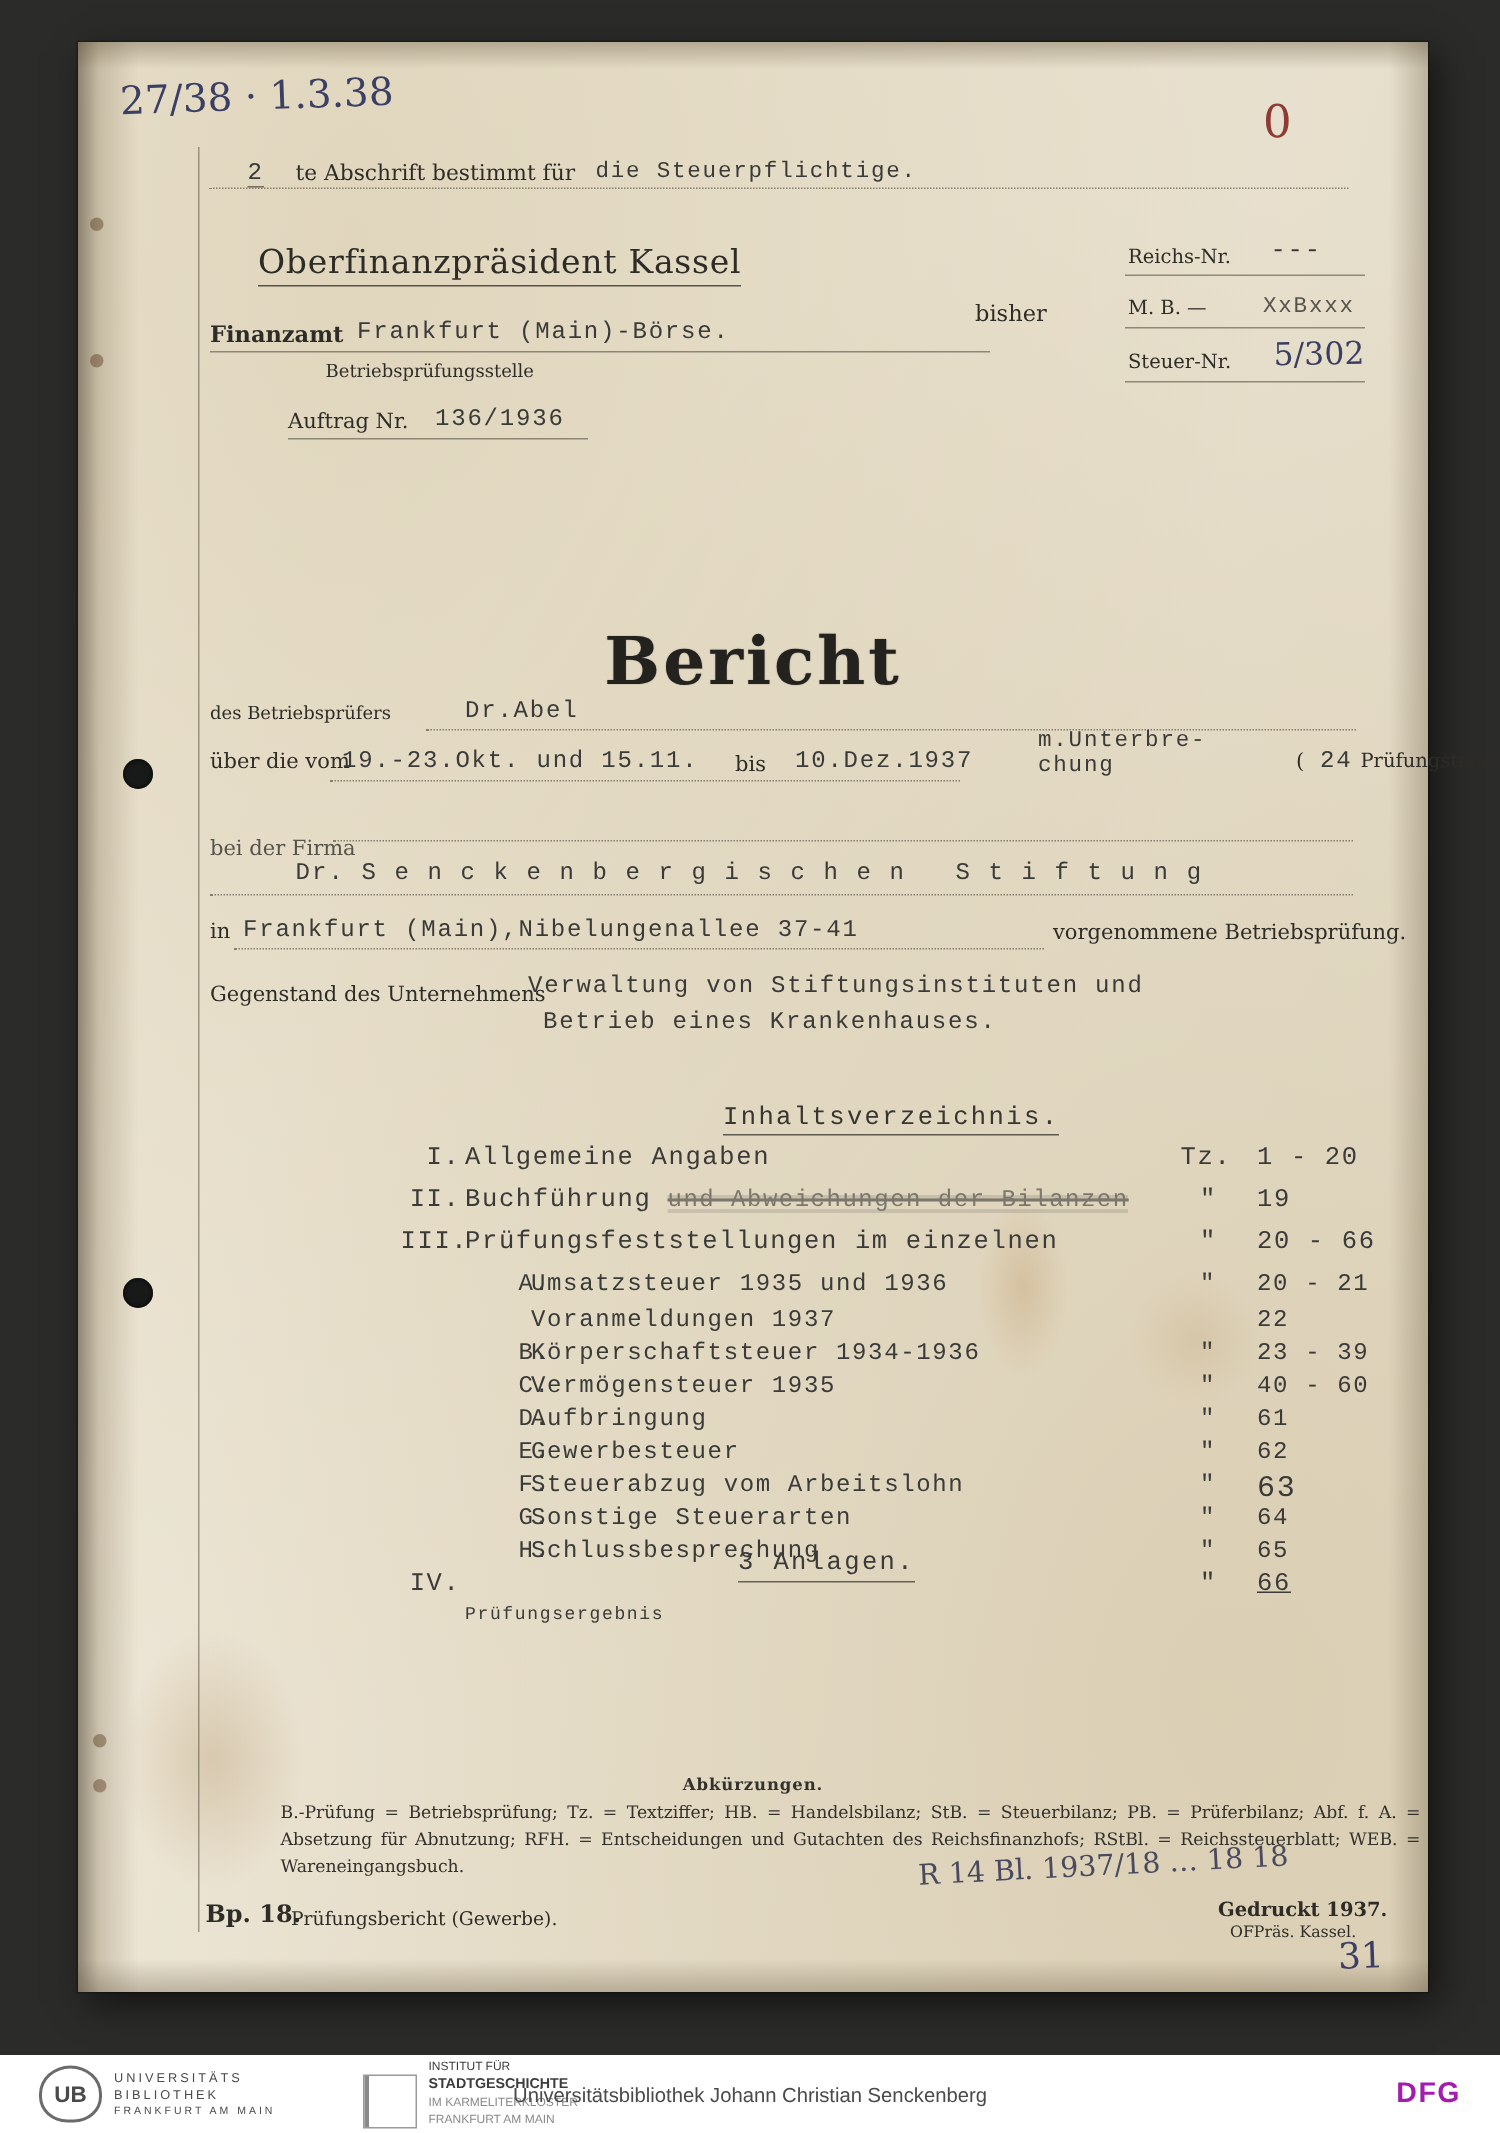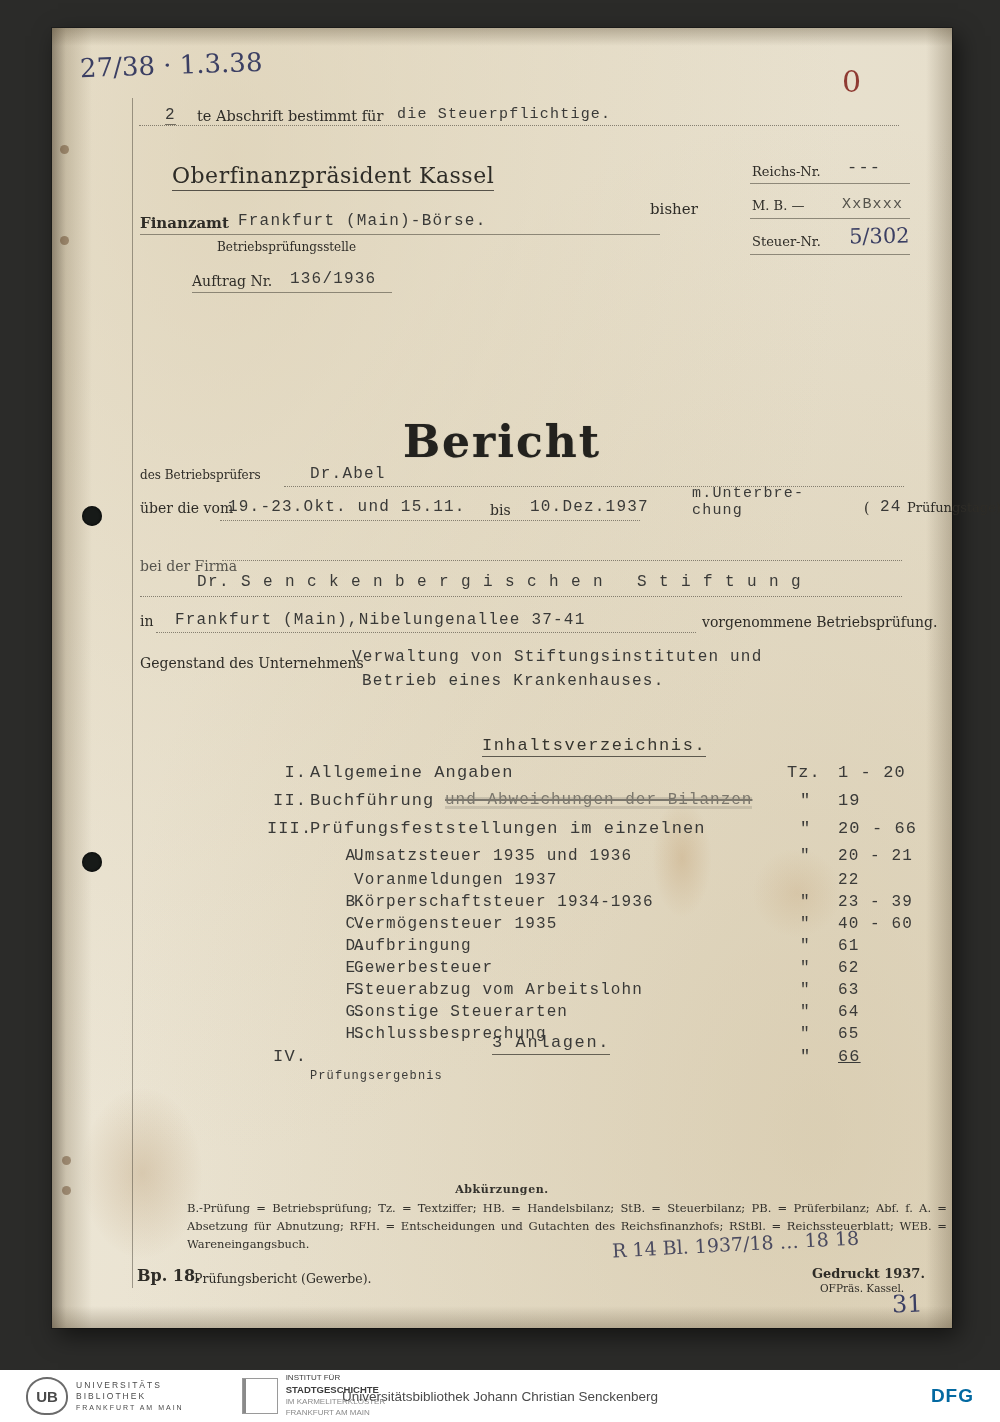--- a/index.html
+++ b/index.html
@@ -193,21 +193,21 @@
     font-weight: bold; font-size: 15px; color:#4a4a4a;
   }
   .ub-text {
     margin-left: 8px;
     font-family: "Liberation Sans", sans-serif;
     font-size: 8.5px;
     letter-spacing: 2px;
     line-height: 1.35;
     color: #4a4a4a;
   }
-  .isg-block { display:flex; align-items:center; margin-left: 58px; }
+  .isg-block { display:flex; align-items:flex-end; margin-left: 58px; }
   .isg-mark {
     width: 34px; height: 34px;
     background:
       linear-gradient(90deg, #8a8a8a 0 3px, transparent 3px 7px) repeat-x,
       #ffffff;
     border: 1px solid #9a9a9a;
   }
   .isg-text {
     margin-left: 8px;
     font-family: "Liberation Sans", sans-serif;
@@ -224,21 +224,21 @@
     font-size: 13.5px;
     color: #4a4a4a;
   }
   #dfg-logo {
     position: absolute;
     right: 26px;
     font-family: "Liberation Sans", sans-serif;
     font-weight: bold;
     font-size: 19px;
     letter-spacing: 1px;
-    color: #0369a1;
+    color: #a21caf;
   }
 
   
   .stain {
     position: absolute;
     border-radius: 50%;
     pointer-events: none;
   }
 </style>
 </head>
@@ -314,21 +314,21 @@
   <div class="frak" style="left:855px; top:472px; font-size:13px;">Prüfungstage)</div>
   <div class="dotline" style="left:168px; top:492px; width:420px;"></div>
 
   <div class="frak strike-over" style="left:88px; top:513px; font-size:14px;">bei der Firma</div>
   <div class="dotline" style="left:170px; top:532px; width:680px;"></div>
 
   <div class="tw" style="left:145px; top:545px; font-size:16px; letter-spacing:1.4px;">Dr. S e n c k e n b e r g i s c h e n   S t i f t u n g</div>
   <div class="dotline" style="left:88px; top:568px; width:762px;"></div>
 
   <div class="frak" style="left:88px; top:585px; font-size:14px;">in</div>
-  <div class="tw" style="left:110px; top:583px; font-size:16px;margin-left:13px;">Frankfurt (Main),Nibelungenallee 37-41</div>
+  <div class="tw" style="left:110px; top:583px; font-size:16px;">Frankfurt (Main),Nibelungenallee 37-41</div>
   <div class="frak" style="left:650px; top:586px; font-size:14px;">vorgenommene Betriebsprüfung.</div>
   <div class="dotline" style="left:104px; top:604px; width:540px;"></div>
 
   <div class="frak" style="left:88px; top:627px; font-size:14px;">Gegenstand des Unternehmens</div>
   <div class="tw" style="left:300px; top:620px; font-size:16px;">Verwaltung von Stiftungsinstituten und</div>
   <div class="tw" style="left:310px; top:644px; font-size:16px;">Betrieb eines Krankenhauses.</div>
 
   <div class="toc-title">Inhaltsverzeichnis.</div>
 
   <div id="toc-rows">
@@ -363,21 +363,21 @@
       <div class="toc-row" style="left: 302px; top: 909px; font-size: 16px; letter-spacing: 1.1px;">Aufbringung</div>
       <div class="toc-num" style="left: 748px; top: 909px; font-size: 16px; letter-spacing: 1.1px;">"</div>
       <div class="toc-num" style="left: 786px; top: 909px; font-size: 16px; letter-spacing: 1.1px;">61</div>
       <div class="toc-row" style="left: 275px; top: 931px; font-size: 16px; letter-spacing: 1.1px; text-align: right; width: 40px;">E.</div>
       <div class="toc-row" style="left: 302px; top: 931px; font-size: 16px; letter-spacing: 1.1px;">Gewerbesteuer</div>
       <div class="toc-num" style="left: 748px; top: 931px; font-size: 16px; letter-spacing: 1.1px;">"</div>
       <div class="toc-num" style="left: 786px; top: 931px; font-size: 16px; letter-spacing: 1.1px;">62</div>
       <div class="toc-row" style="left: 275px; top: 953px; font-size: 16px; letter-spacing: 1.1px; text-align: right; width: 40px;">F.</div>
       <div class="toc-row" style="left: 302px; top: 953px; font-size: 16px; letter-spacing: 1.1px;">Steuerabzug vom Arbeitslohn</div>
       <div class="toc-num" style="left: 748px; top: 953px; font-size: 16px; letter-spacing: 1.1px;">"</div>
-      <div class="toc-num" style="left: 786px; top: 953px; font-size: 16px; letter-spacing: 1.1px;">63</div>
+      <div class="toc-num" style="left: 786px; top: 953px; font-size: 20px; letter-spacing: 1.1px;">63</div>
       <div class="toc-row" style="left: 275px; top: 975px; font-size: 16px; letter-spacing: 1.1px; text-align: right; width: 40px;">G.</div>
       <div class="toc-row" style="left: 302px; top: 975px; font-size: 16px; letter-spacing: 1.1px;">Sonstige Steuerarten</div>
       <div class="toc-num" style="left: 748px; top: 975px; font-size: 16px; letter-spacing: 1.1px;">"</div>
       <div class="toc-num" style="left: 786px; top: 975px; font-size: 16px; letter-spacing: 1.1px;">64</div>
       <div class="toc-row" style="left: 275px; top: 997px; font-size: 16px; letter-spacing: 1.1px; text-align: right; width: 40px;">H.</div>
       <div class="toc-row" style="left: 302px; top: 997px; font-size: 16px; letter-spacing: 1.1px;">Schlussbesprechung</div>
       <div class="toc-num" style="left: 748px; top: 997px; font-size: 16px; letter-spacing: 1.1px;">"</div>
       <div class="toc-num" style="left: 786px; top: 997px; font-size: 16px; letter-spacing: 1.1px;">65</div>
       <div class="toc-row" style="left: 215px; top: 1019px; font-size: 17px; letter-spacing: 1.1px; text-align: right; width: 40px;">IV.</div>
       <div class="toc-row" style="left: 258px; top: 1041px; font-size: 12px; letter-spacing: 1.1px;">Prüfungsergebnis</div>

